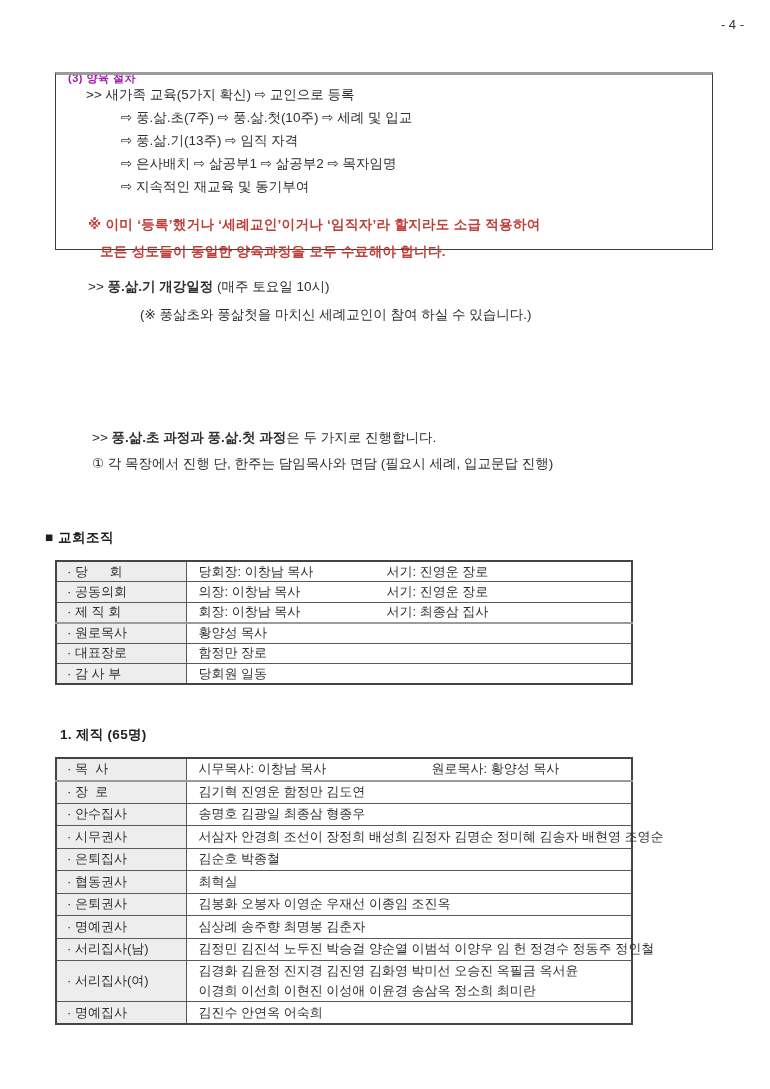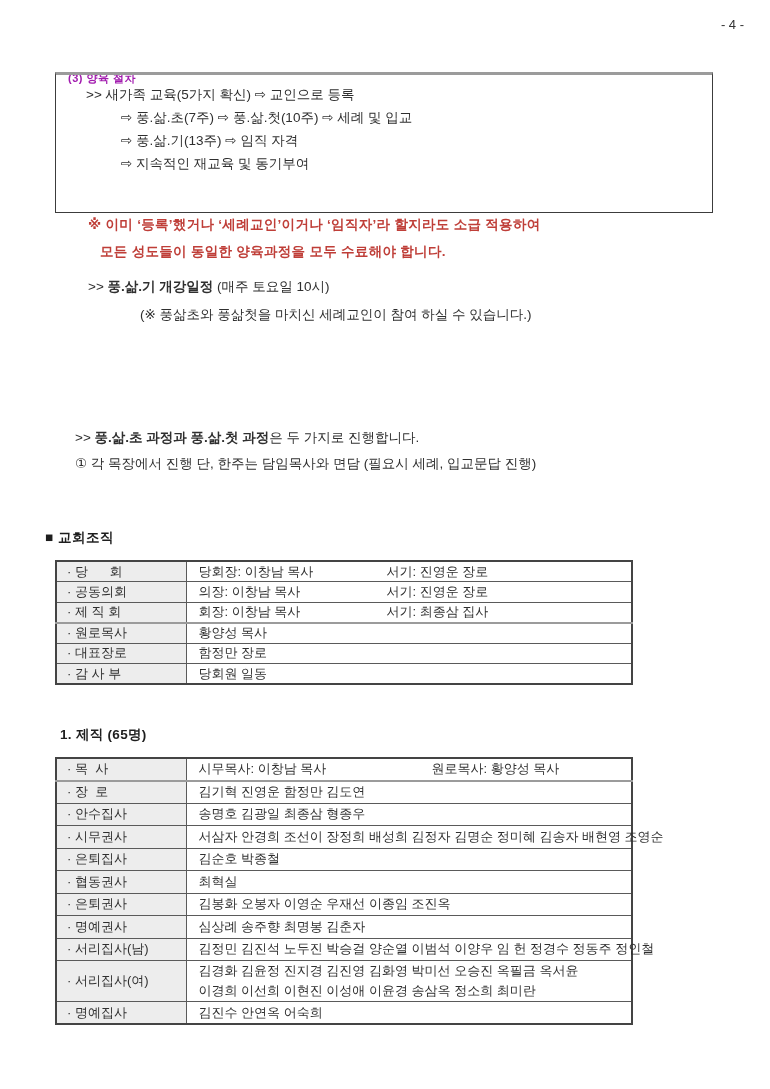--- a/index.html
+++ b/index.html
@@ -11,40 +11,40 @@
     --text:#2f2f2f;
   }
   *{margin:0;padding:0;box-sizing:border-box;}
   html,body{background:#fff;}
   body{font-family:"Liberation Sans","DejaVu Sans",sans-serif;color:var(--text);}
   .page{position:relative;width:770px;height:1089px;background:#fff;overflow:hidden;}
 
   .page-num{position:absolute;top:17px;right:26px;font-size:13px;color:#333;white-space:pre;}
   .heading{position:absolute;left:68px;top:35px;font-size:11px;font-weight:bold;color:#a21caf;letter-spacing:.5px;margin-top:36px;}
 
-  .flow-box{position:absolute;left:55px;top:72px;width:658px;height:141px;
+  .flow-box{position:absolute;left:55px;top:72px;width:658px;height:178px;
     border-top:3px solid var(--border-gray);
     border-left:1px solid var(--border-dark);
     border-right:1.5px solid var(--border-dark);
     border-bottom:1.5px solid var(--border-dark);
     padding:8px 0 0 30px;}
   .flow-line{font-size:13.5px;line-height:23px;white-space:pre;}
   .flow-line.indent{margin-left:35px;}
 
   .note{position:absolute;left:88px;top:211px;}
   .note-line{font-size:13.5px;font-weight:bold;line-height:27px;color:var(--note-red);white-space:pre;letter-spacing:.3px;}
   .note-line.indent2{margin-left:12px;}
 
   .schedule{position:absolute;left:88px;top:273px;}
   .sched-title{font-size:13.5px;line-height:28px;white-space:pre;}
   .sched-title .b{font-weight:bold;}
   .sched-sub{font-size:13.5px;line-height:28px;margin-left:52px;white-space:pre;}
   .sched-line{font-size:13.5px;line-height:28px;white-space:pre;}
 
-  .process{position:absolute;left:75px;top:424px;}
+  .process{position:absolute;left:92px;top:424px;}
   .proc-title{font-size:13.5px;line-height:27px;white-space:pre;}
   .proc-title .b{font-weight:bold;}
   .proc-line{font-size:13.5px;line-height:26px;white-space:pre;}
 
   .org-heading{position:absolute;left:45px;top:529px;font-size:13.5px;font-weight:bold;color:#1e1e1e;letter-spacing:.5px;}
   .staff-heading{position:absolute;left:60px;top:726px;font-size:13.5px;font-weight:bold;color:#1e1e1e;letter-spacing:.3px;}
 
   .doc-table{position:absolute;left:55px;border-collapse:collapse;table-layout:fixed;width:578px;
     border:2px solid #444;}
   #org-table{top:560px;}
@@ -66,20 +66,21 @@
 
   <div class="page-num">- 4 -</div>
 
   <div class="heading">(3) 양육 절차</div>
 
   <div class="flow-box">
     <div>
         <div class="flow-line">&gt;&gt; 새가족 교육(5가지 확신) ⇨ 교인으로 등록</div>
         <div class="flow-line indent">⇨ 풍.삶.초(7주) ⇨ 풍.삶.첫(10주) ⇨ 세례 및 입교</div>
         <div class="flow-line indent">⇨ 풍.삶.기(13주) ⇨ 임직 자격</div>
+        <div class="flow-line indent">⇨ 은사배치 ⇨ 삶공부1 ⇨ 삶공부2 ⇨ 목자임명</div>
         <div class="flow-line indent">⇨ 지속적인 재교육 및 동기부여</div>
       </div>
   </div>
 
   <div class="note">
       <div class="note-line">※ 이미 ‘등록’했거나 ‘세례교인’이거나 ‘임직자’라 할지라도 소급 적용하여</div>
       <div class="note-line indent2">모든 성도들이 동일한 양육과정을 모두 수료해야 합니다.</div>
     </div>
 
   <div class="schedule">

